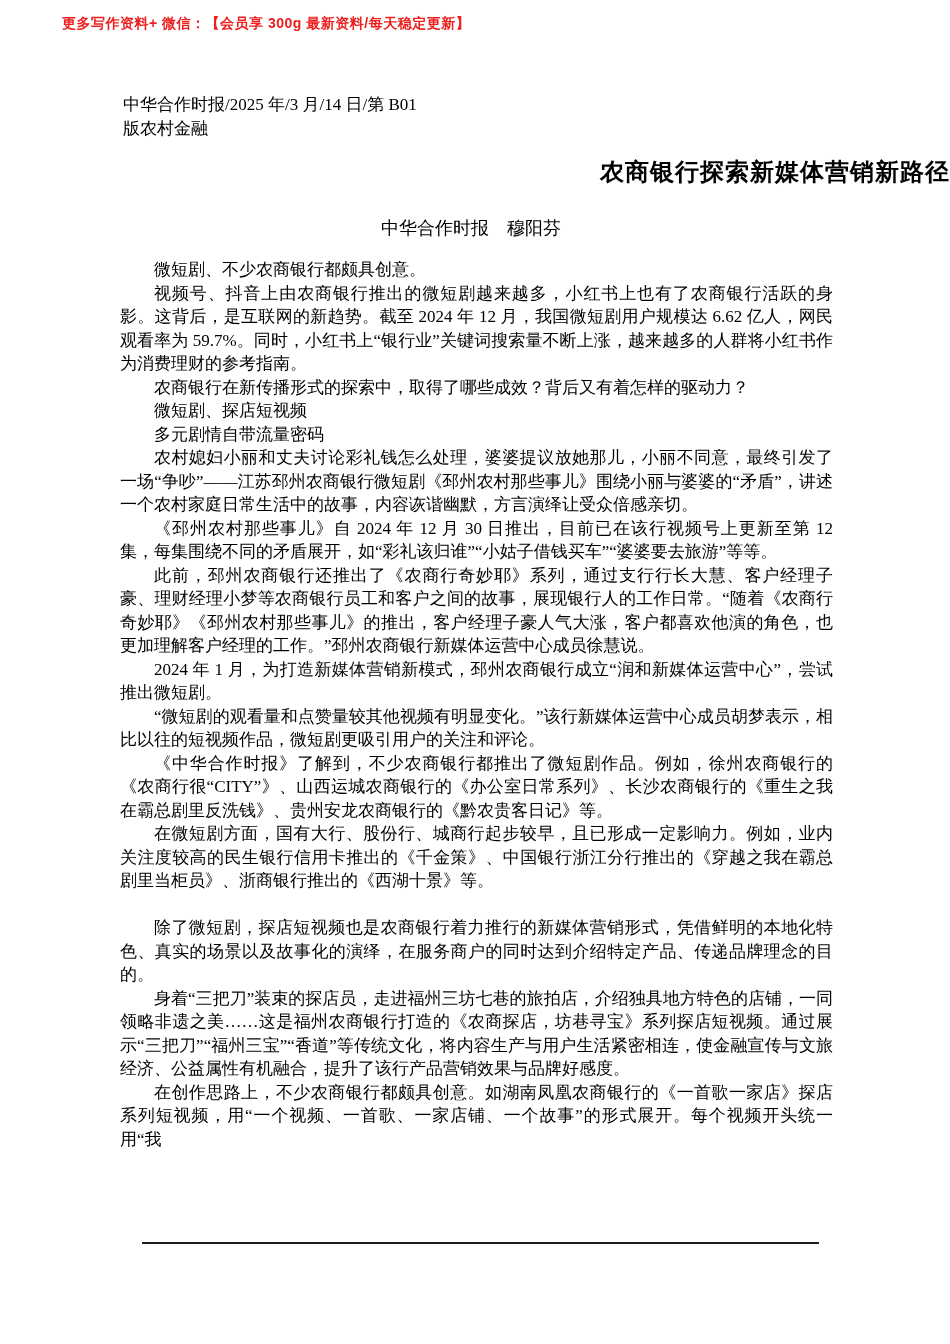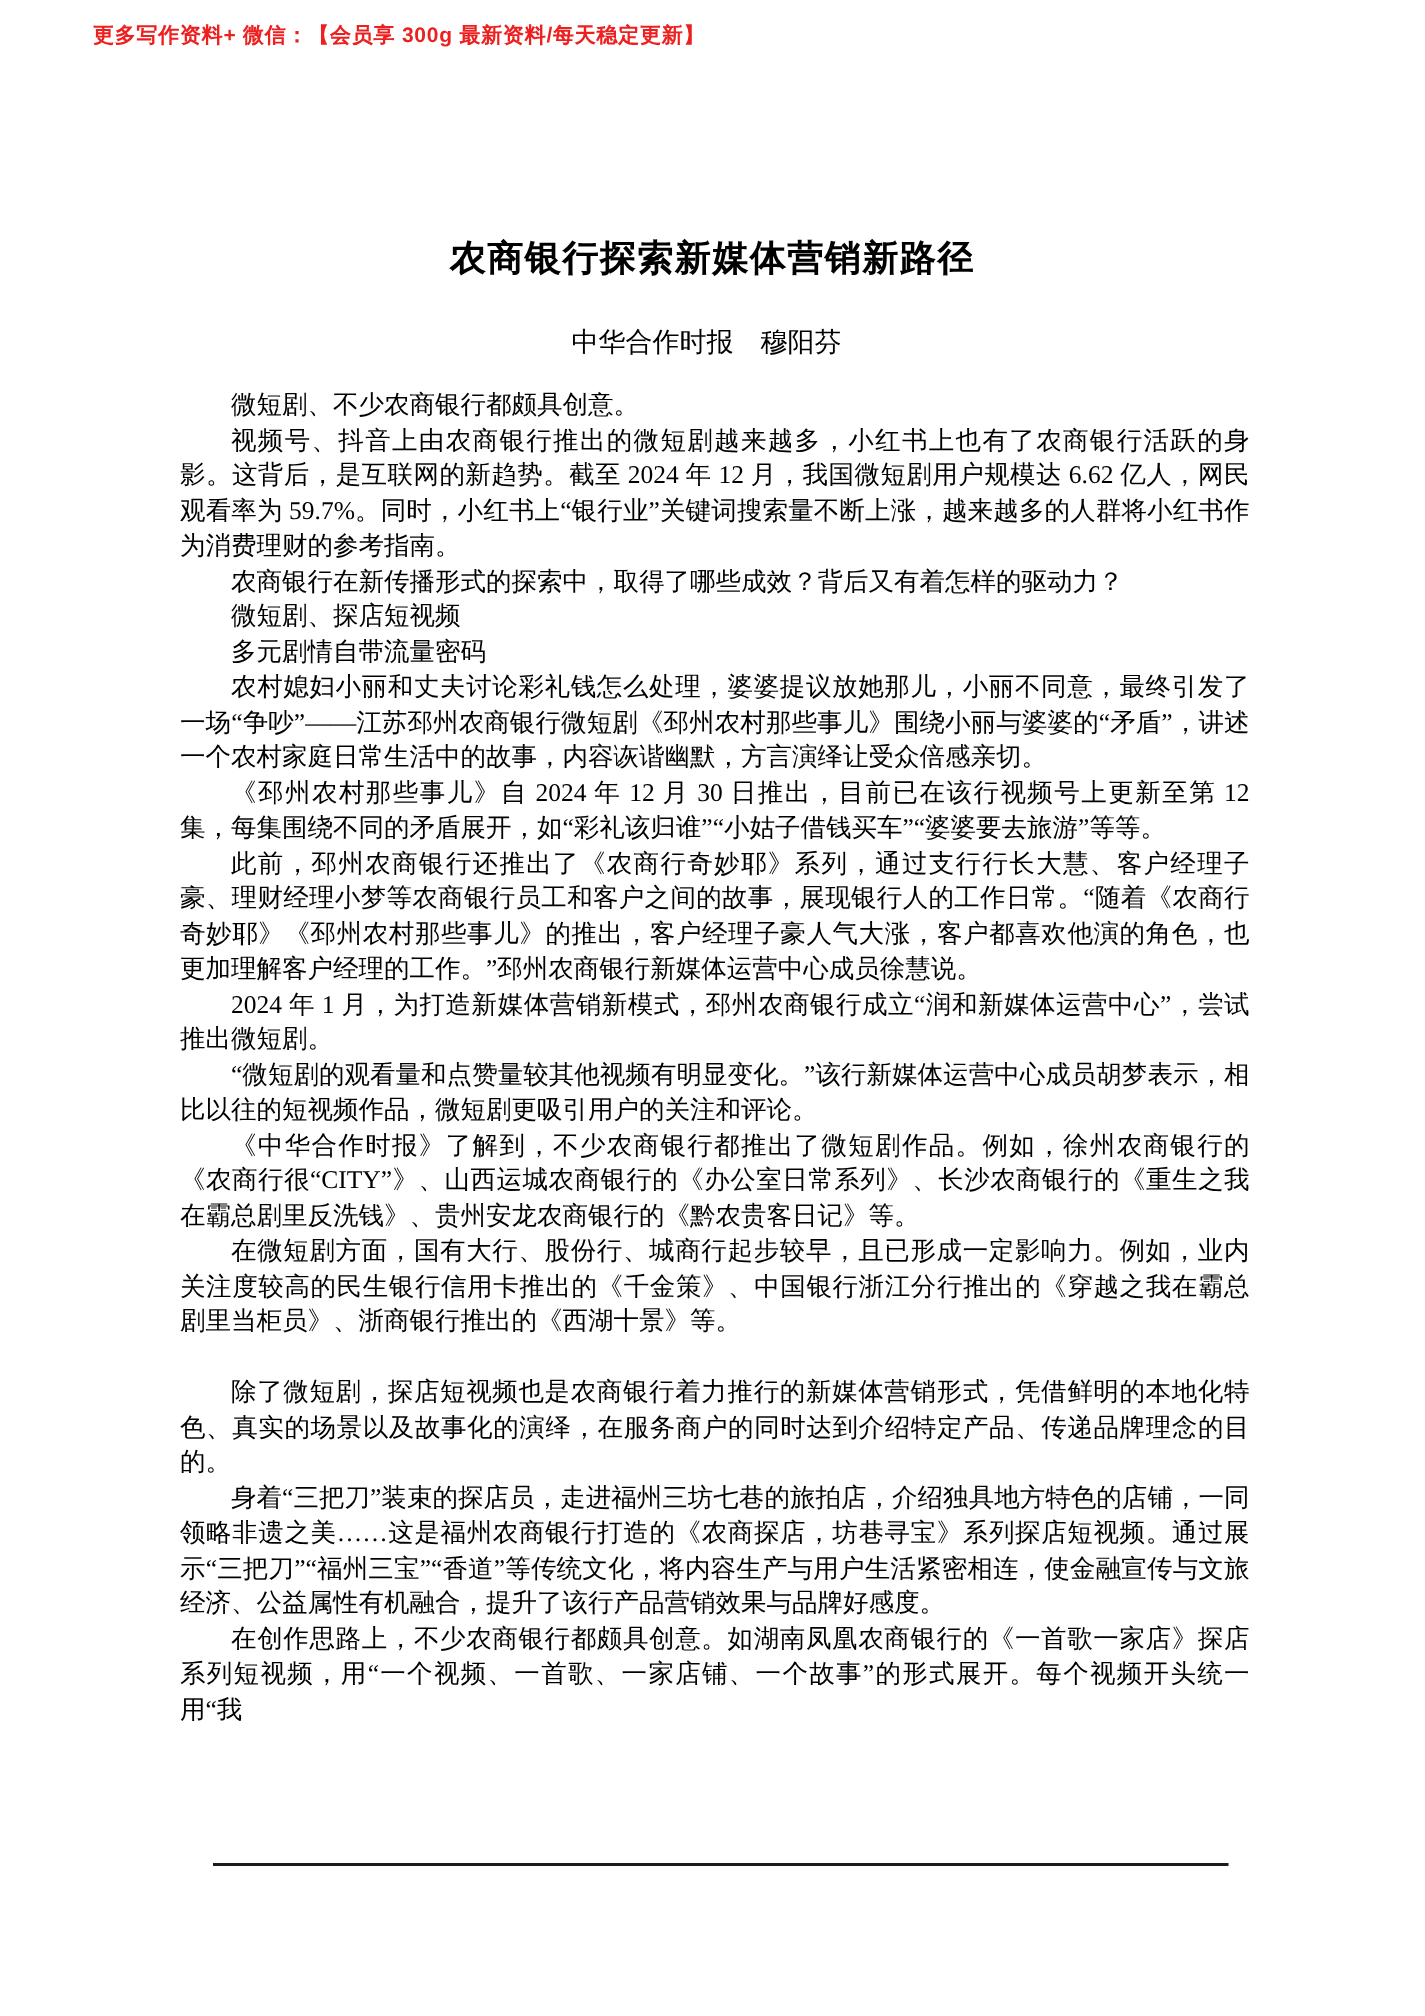--- a/index.html
+++ b/index.html
@@ -37,21 +37,21 @@
     top: 93px;
     font-size: 17px;
     line-height: 24px;
     font-family: "Liberation Serif", serif;
   }
   .article-title {
     position: absolute;
     left: 0;
     top: 156px;
     width: 950px;
-    text-align: center;
+    text-align: right;
     font-size: 24px;
     font-weight: bold;
     letter-spacing: 1px;
     font-family: "Liberation Serif", serif;
   }
   .article-byline {
     position: absolute;
     left: 0;
     top: 216px;
     width: 942px;
@@ -114,20 +114,24 @@
     font-family: "Liberation Sans", sans-serif;
   }
 </style>
 </head>
 <body>
 
 <div class="page">
 
   <div class="promo-banner" style="color: rgb(237, 31, 31);">更多写作资料+ 微信：【会员享 300g 最新资料/每天稳定更新】</div>
 
+  <div class="source-header">
+    <div>中华合作时报/2025 年/3 月/14 日/第 B01</div>
+    <div>版农村金融</div>
+  </div>
 
   <div class="article-title">农商银行探索新媒体营销新路径</div>
 
   <div class="article-byline">中华合作时报　穆阳芬</div>
 
   <div class="article-body">
       <p>微短剧、不少农商银行都颇具创意。</p>
       <p>视频号、抖音上由农商银行推出的微短剧越来越多，小红书上也有了农商银行活跃的身影。这背后，是互联网的新趋势。截至 2024 年 12 月，我国微短剧用户规模达 6.62 亿人，网民观看率为 59.7%。同时，小红书上“银行业”关键词搜索量不断上涨，越来越多的人群将小红书作为消费理财的参考指南。</p>
       <p>农商银行在新传播形式的探索中，取得了哪些成效？背后又有着怎样的驱动力？</p>
       <p>微短剧、探店短视频</p>

